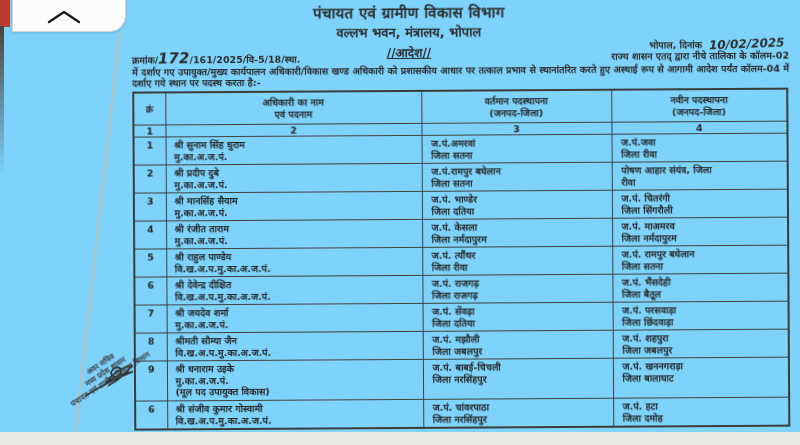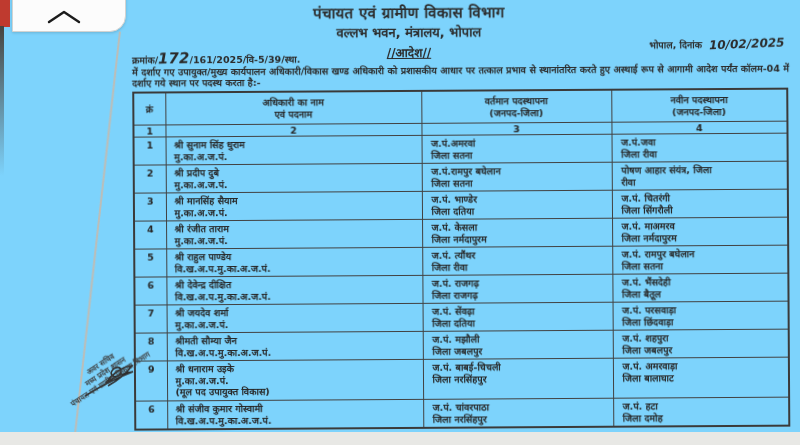--- a/index.html
+++ b/index.html
@@ -61,21 +61,22 @@
         <div class="l3">//आदेश//</div>
       </div>
 
       <div class="date-line">
         <span>भोपाल, दिनांक</span>
         <span class="hw">10/02/2025</span>
       </div>
 
       <div class="ref-para">
         <div class="ref-line">
-          <span><span>क्रमांक/</span><span class="ref-num">172</span><span>/161/2025/वि-5/39/स्था.</span></span>
+          <span><span>क्रमांक/</span><span class="ref-num">172</span><span>/161/2025/वि-5/18/स्था.</span></span>
+          <span>राज्य शासन एतद् द्वारा नीचे तालिका के कॉलम-02</span>
         </div>
         <div class="ref-rest">में दर्शाए गए उपायुक्त/मुख्य कार्यपालन अधिकारी/विकास खण्ड अधिकारी को प्रशासकीय आधार पर तत्काल प्रभाव से स्थानांतरित करते हुए अस्थाई रूप से आगामी आदेश पर्यंत कॉलम-04 में दर्शाए गये स्थान पर पदस्थ करता है:-</div>
       </div>
 
       <div class="tbl-wrap">
         <table>
           <colgroup>
               <col style="width:32px">
               <col style="width:256px">
               <col style="width:190px">
@@ -248,21 +249,21 @@
                 <td class="name">
                   <div>श्री धनाराम उइके</div>
                   <div>मु.का.अ.ज.पं.</div>
                   <div>(मूल पद उपायुक्त विकास)</div>
                 </td>
                 <td class="post">
                   <div>ज.पं. बाबई-चिचली</div>
                   <div>जिला नरसिंहपुर</div>
                 </td>
                 <td class="post">
-                  <div>ज.पं. अमरवाड़ा</div>
+                  <div>ज.पं. खननगराड़ा</div>
                   <div>जिला बालाघाट</div>
                 </td>
               </tr>
               <tr>
                 <td class="sn">
                   <div>6</div>
                 </td>
                 <td class="name">
                   <div>श्री संजीव कुमार गोस्वामी</div>
                   <div>वि.ख.अ.प.मु.का.अ.ज.पं.</div>

